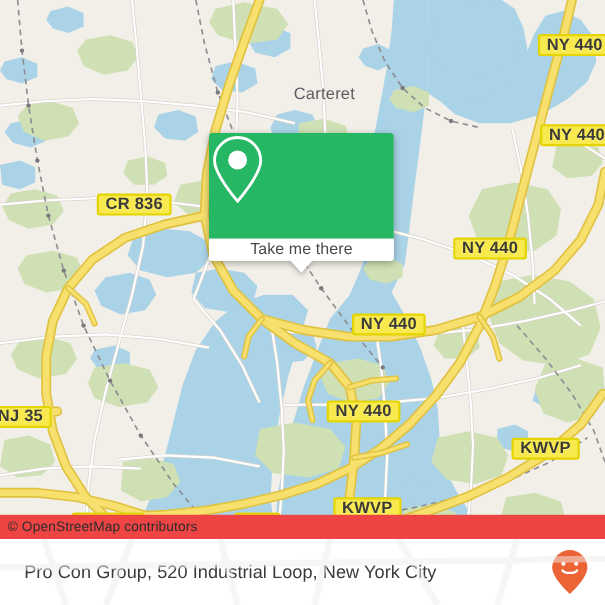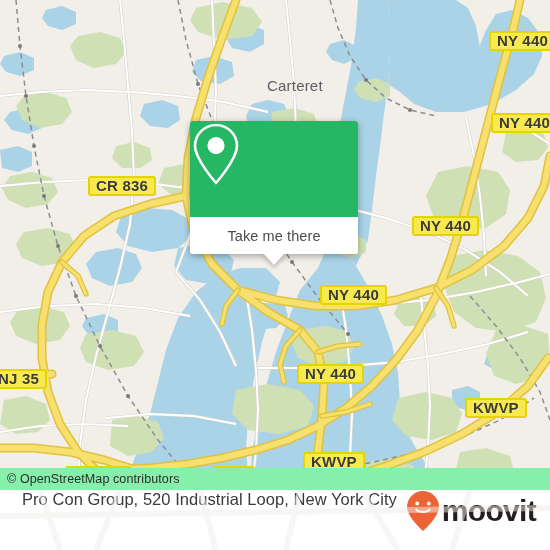--- a/index.html
+++ b/index.html
@@ -52,21 +52,21 @@
     box-shadow:0 2px 7px rgba(0,0,0,.33);
     background:#fff;
     overflow:visible;
   }
   #popup .pop-img{
     height:96px;
     border-radius:3px 3px 0 0;
     display:flex;align-items:center;justify-content:center;
   }
   #popup .pop-foot{
-    height:37px;
+    height:20px;
     background:#fff;
     border-radius:0 0 3px 3px;
     display:flex;align-items:center;justify-content:center;
     position:relative;
   }
   #popup .pop-foot span{
     font-size:14.5px;color:#4a4a4a;letter-spacing:.1px;
   }
   #popup .tail{
     position:absolute;
@@ -75,32 +75,32 @@
     border-left:11px solid transparent;
     border-right:11px solid transparent;
     border-top:12px solid #fff;
     filter:drop-shadow(0 3px 2px rgba(0,0,0,.22));
   }
 
   
   #attrib{
     position:absolute;left:0;bottom:0;
     width:550px;height:22px;
-    background:#86efac;
+    background:#ef4444;
     display:flex;align-items:center;
   }
   #attrib span{
     font-size:12.5px;color:#2c2c2c;padding-left:7px;letter-spacing:.1px;
   }
 
   
   #footer{
     position:absolute;left:0;bottom:0;width:550px;height:60px;
     background:#fff;
-    display:flex;align-items:flex-start;
+    display:flex;align-items:center;
     box-sizing:border-box;
     padding:0 14px 0 22px;
   }
   #footer .ftitle{
     font-size:16.5px;color:#3a3a3a;letter-spacing:.05px;white-space:nowrap;
     flex:1;
   }
   #footer .brand{display:flex;align-items:center;gap:1px;}
   #footer .brand .word{
     font-size:30px;font-weight:bold;color:#231f20;letter-spacing:-.7px;
@@ -399,17 +399,16 @@
       </g>
     </svg>
     <div class="ftitle">Pro Con Group, 520 Industrial Loop, New York City</div>
     <div class="brand">
       <svg width="36" height="42" viewBox="0 0 36 42">
         <path d="M18,1 C9.2,1 2,8.2 2,17 C2,27 18,41 18,41 C18,41 34,27 34,17 C34,8.2 26.8,1 18,1 Z" fill="#ec6336"></path>
         <circle cx="12.2" cy="13.5" r="1.9" fill="#ffffff"></circle>
         <circle cx="23.8" cy="13.5" r="1.9" fill="#ffffff"></circle>
         <path d="M11.4,19.6 C13.6,22.6 22.4,22.6 24.6,19.6" fill="none" stroke="#ffffff" stroke-width="2.1" stroke-linecap="round"></path>
       </svg>
-      <div class="word">moovit</div>
     </div>
   </div>
 
 </div>
 
 </body></html>

